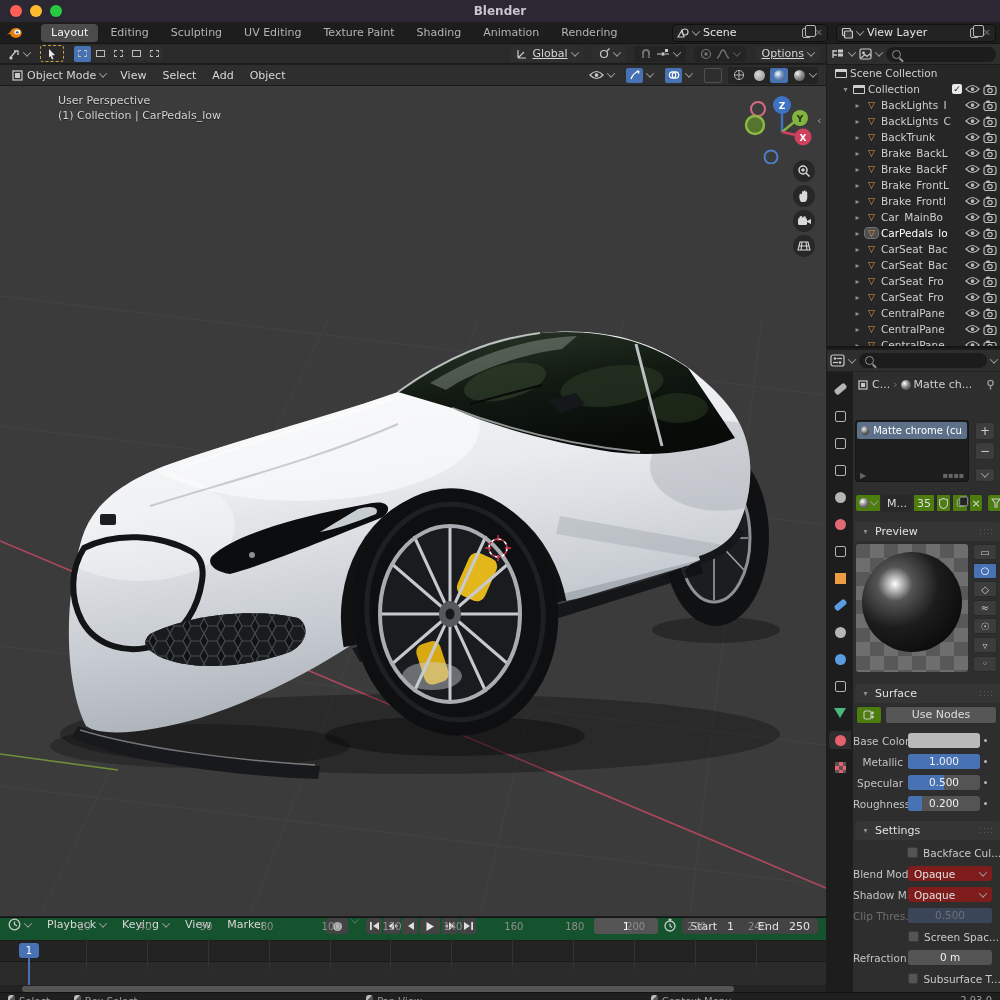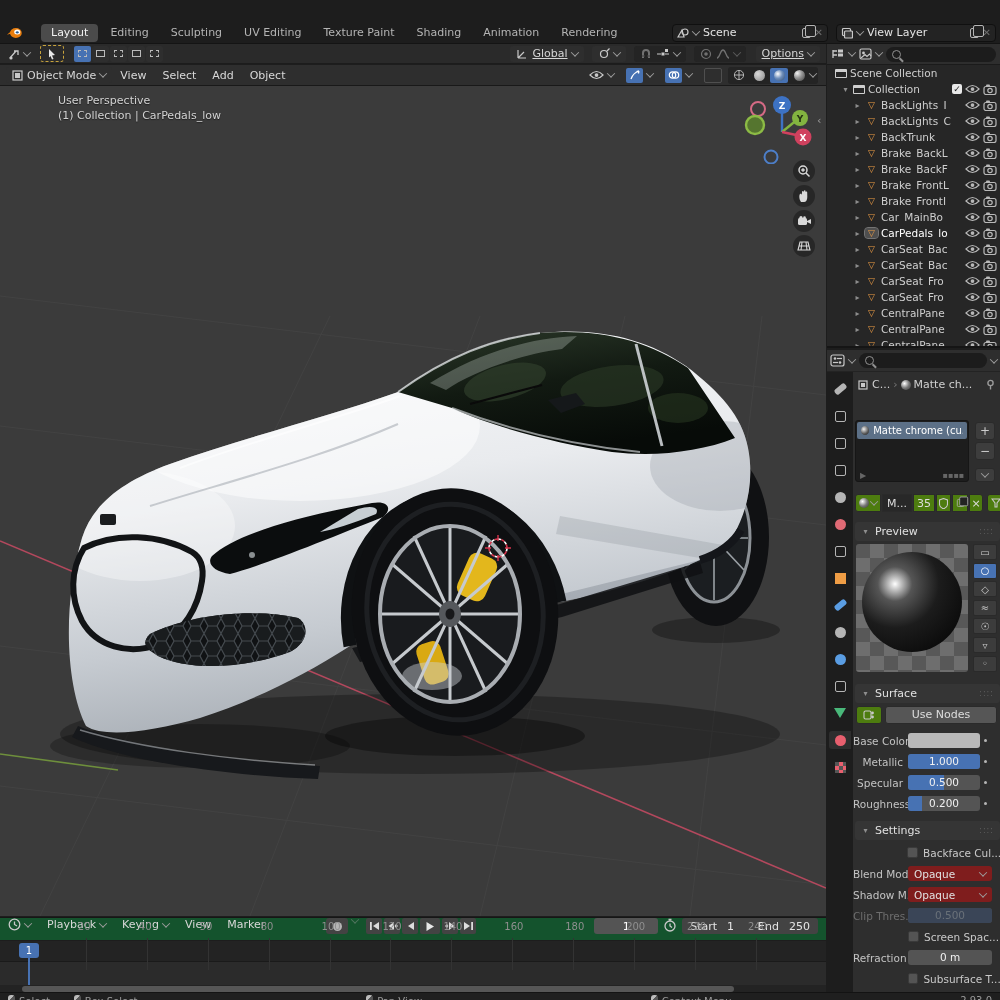--- a/index.html
+++ b/index.html
@@ -138,20 +138,28 @@
   .statusbar{ left:0; top:992px; width:1000px; height:8px; background:#1f1f1f; overflow:hidden; border-top:1px solid #131313;}
   .sb-inner{ display:flex; align-items:flex-start; gap:24px; padding:2px 8px; color:#9a9a9a; font-size:10px;}
   .mouse-i{ width:7px; height:10px; border-radius:3px; background:linear-gradient(135deg,#bbb 0 40%,#555 40%); display:inline-block; margin-right:4px;}
   .gap{ flex:1; }
 </style>
 </head>
 <body>
 
 <div class="app">
 
+  <div class="abs titlebar">
+    <div class="tl-dots">
+      <span class="tl-dot" style="background:#ff5f57"></span>
+      <span class="tl-dot" style="background:#febc2e"></span>
+      <span class="tl-dot" style="background:#28c840"></span>
+    </div>
+    <div class="title-text">Blender</div>
+  </div>
 
   <div class="abs topbar">
     <svg class="blender-logo" viewBox="0 0 20 14">
       <ellipse cx="11" cy="7" rx="6.5" ry="5.5" fill="#e87d0d"></ellipse>
       <ellipse cx="12.5" cy="6" rx="3.4" ry="2.8" fill="#fff"></ellipse>
       <ellipse cx="12.5" cy="6.3" rx="1.6" ry="1.3" fill="#2a5a8a"></ellipse>
       <path d="M1 9 L7 4 L8 7 Z" fill="#e87d0d"></path>
     </svg>
     <div class="ws-tabs">
 

